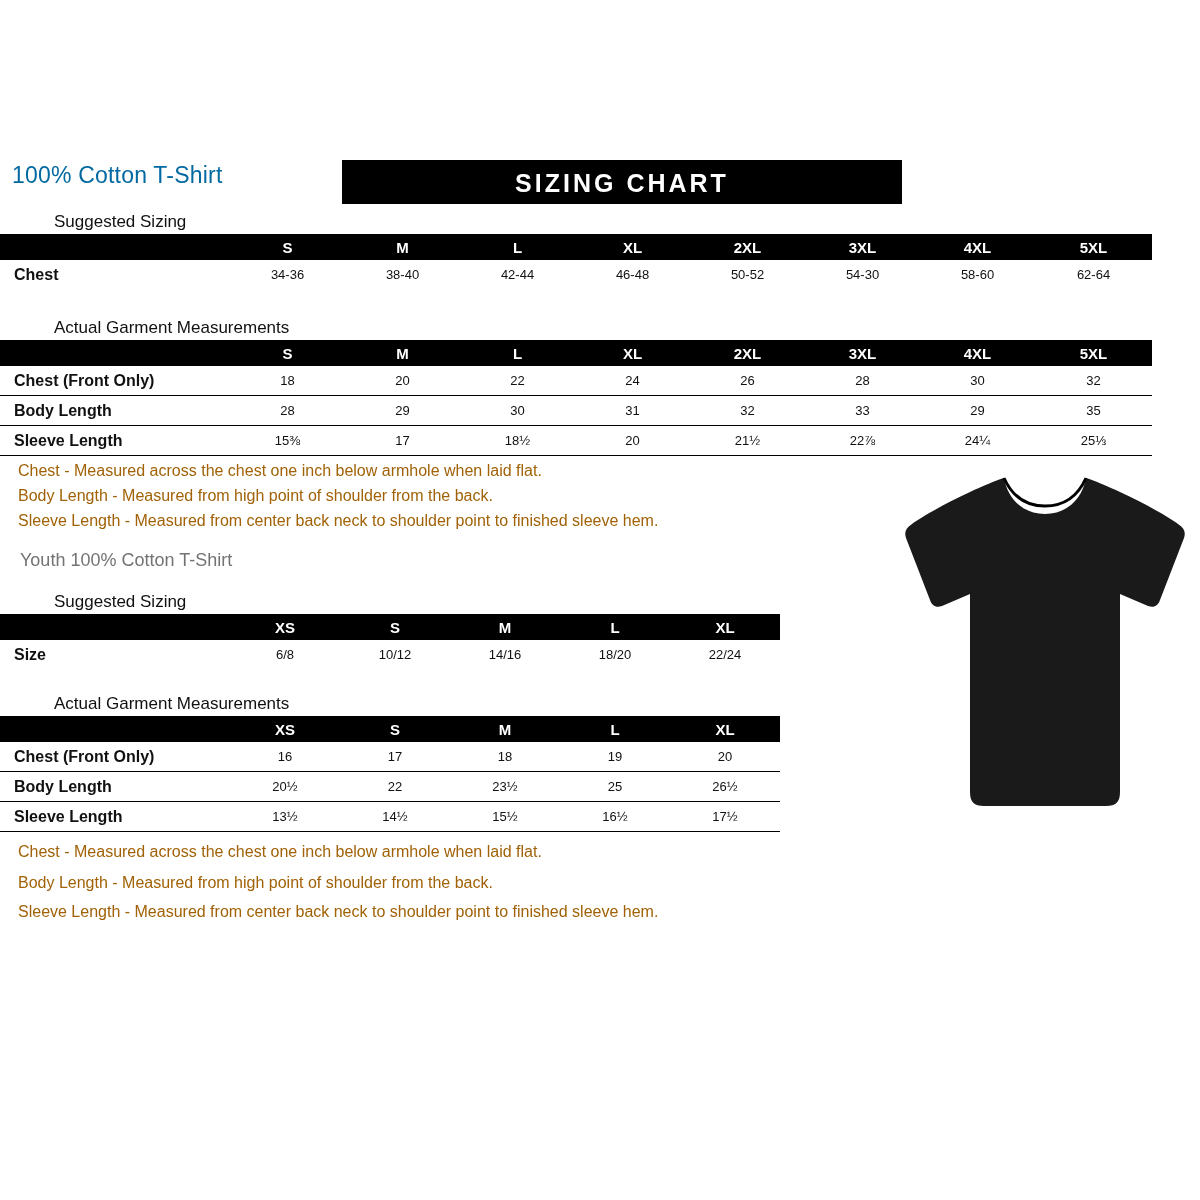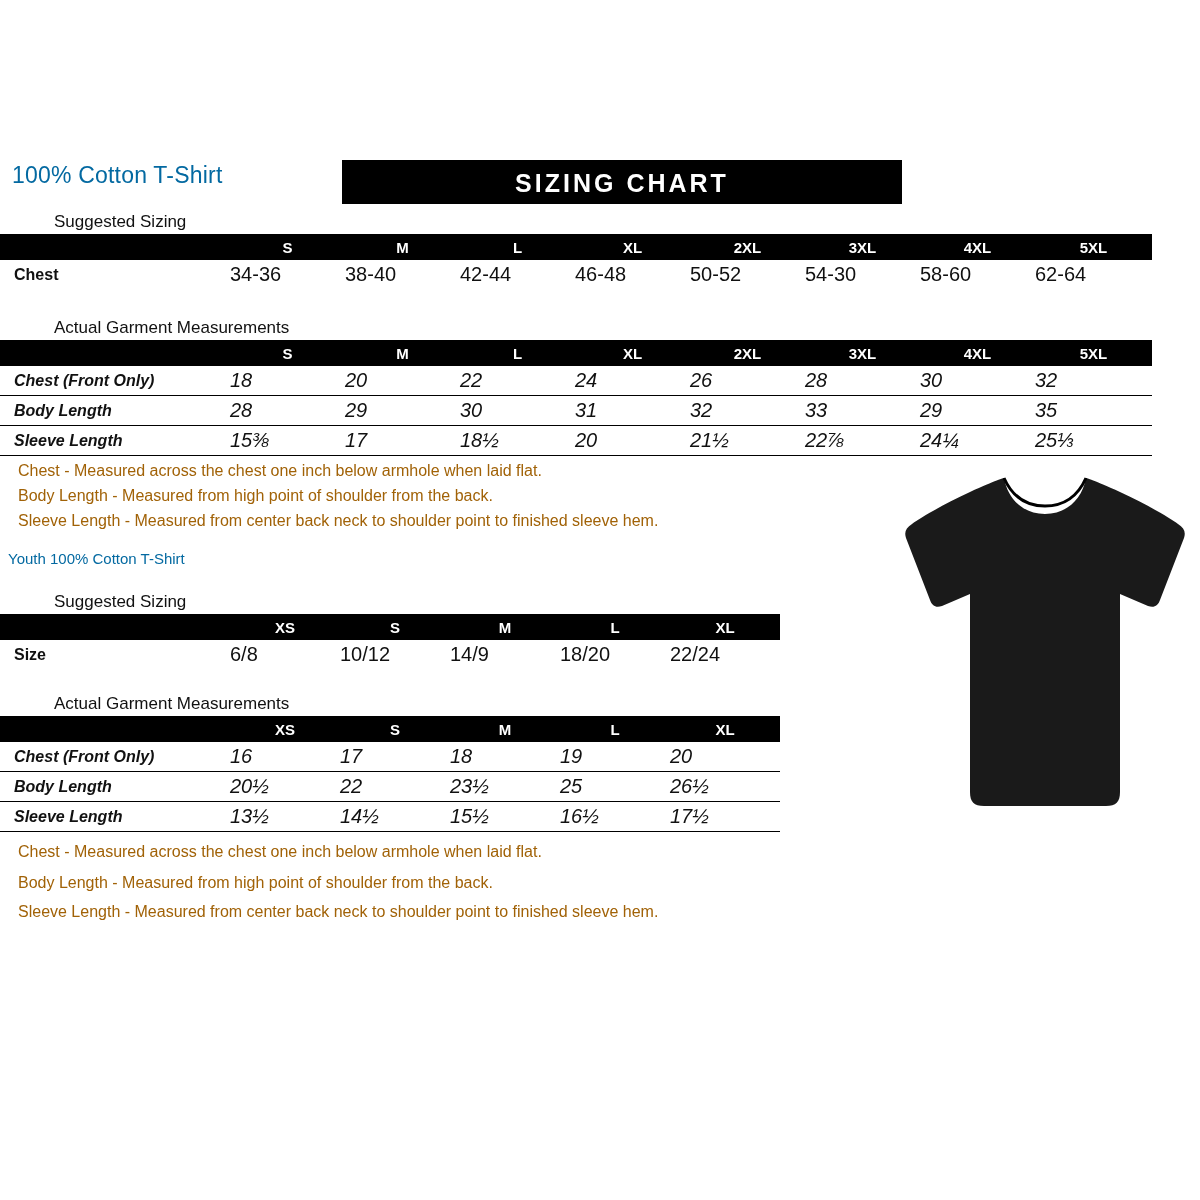--- a/index.html
+++ b/index.html
@@ -92,49 +92,48 @@
   }
   .tbl .rowlab {
     text-align: left;
     font-weight: bold;
     font-size: 16px;
     padding-left: 14px;
     color: #111;
     height: 29px;
   }
   .tbl .val {
-    text-align: left;
-    font-size: 20px;
+    text-align: center;
+    font-size: 13px;
     color: #111;
     height: 29px;
     margin-top: 20px;
   }
   .tbl.ruled tr.body-row td {
     border-bottom: 1px solid #000000;
-    font-style: italic;
   }
   .tbl.ruled tr.body-row.last td {
     border-bottom: 1px solid #000000;
   }
 
   
   .note {
     position: absolute;
     font-size: 16px;
     color: #a16207;
     white-space: nowrap;
   }
 
   
   .youth-title {
     position: absolute;
-    left: 8px;
+    left: 20px;
     top: 550px;
-    font-size: 15px;
-    color: #0369a1;
+    font-size: 18px;
+    color: #737373;
     white-space: nowrap;
   }
 
   
   .shirt {
     position: absolute;
     left: 900px;
     top: 470px;
     width: 290px;
     height: 345px;
@@ -283,21 +282,21 @@
         <th class="hdr">M</th>
         <th class="hdr">L</th>
         <th class="hdr">XL</th>
       </tr>
     </thead>
     <tbody>
       <tr class="body-row">
         <td class="rowlab">Size</td>
         <td class="val">6/8</td>
         <td class="val">10/12</td>
-        <td class="val">14/9</td>
+        <td class="val">14/16</td>
         <td class="val">18/20</td>
         <td class="val">22/24</td>
       </tr>
     </tbody>
   </table>
 
   <div class="section-label" style="left:12px; top:694px;">Actual Garment Measurements</div>
 
   <table class="tbl ruled" id="youth-actual" style="left:0px; top:716px; width:780px;">
     <colgroup>

